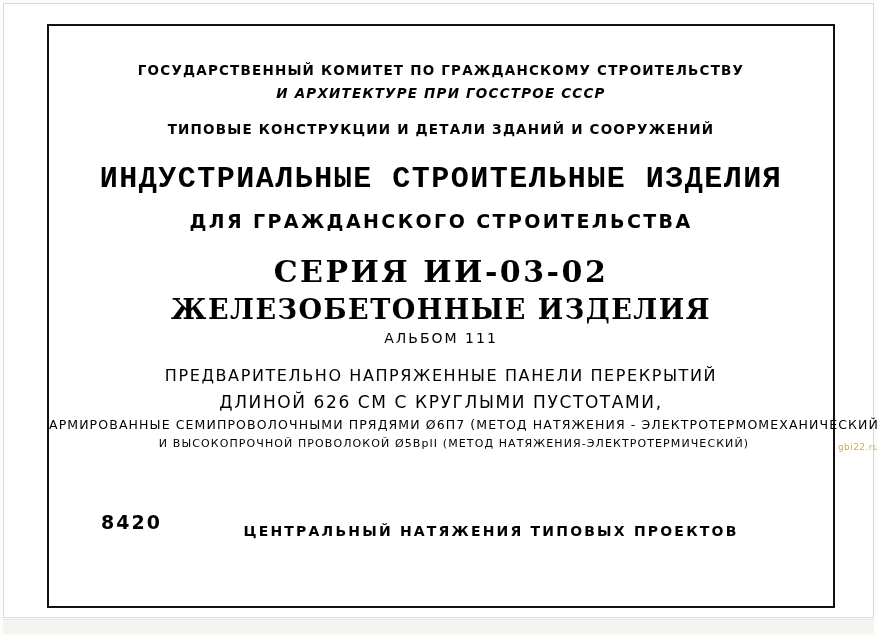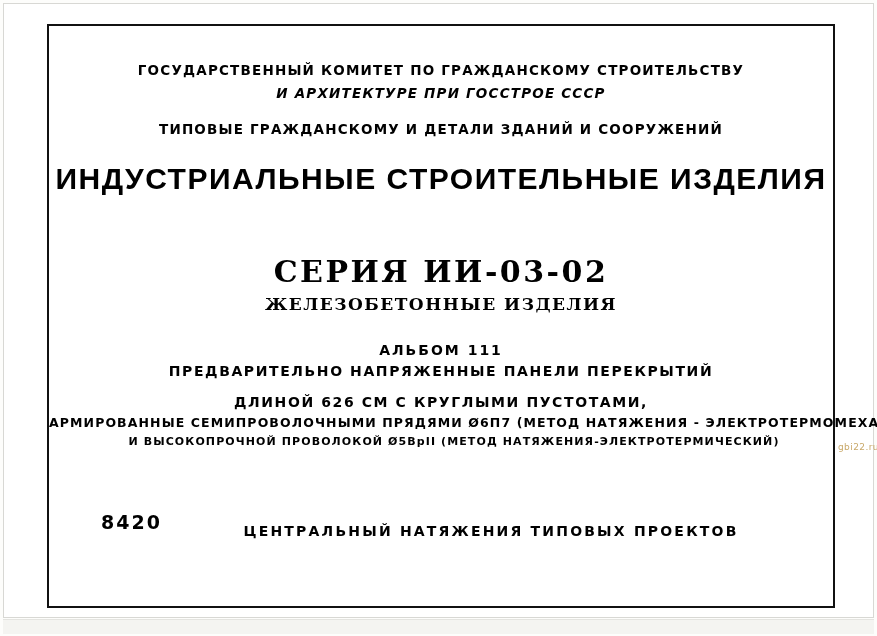--- a/index.html
+++ b/index.html
@@ -84,21 +84,21 @@
     font-weight: 600;
     letter-spacing: 1.6px;
   }
 
   
   .title-main {
     position: absolute;
     left: 0;
     right: 0;
     top: 136px;
-    font-family: Liberation Sans, sans-serif;
+    font-family: Liberation Mono, monospace;
     font-size: 30px;
     font-weight: 700;
     letter-spacing: 1.5px;
   }
   .title-sub {
     position: absolute;
     left: 0;
     right: 0;
     top: 184px;
     font-size: 19px;
@@ -115,39 +115,39 @@
     font-size: 30px;
     font-weight: 700;
     letter-spacing: 2.5px;
   }
   .series-sub {
     position: absolute;
     left: 0;
     right: 0;
     top: 268px;
     font-family: "DejaVu Serif", serif;
-    font-size: 17px;
+    font-size: 27px;
     font-weight: 700;
     letter-spacing: 1.5px;
   }
 
   
   .album {
     position: absolute;
     left: 0;
     right: 0;
-    top: 316px;
+    top: 304px;
     font-size: 13px;
     letter-spacing: 1.6px;
-    font-weight: 700;
+    font-weight: 400;
   }
   .album .a-line { display: block; white-space: nowrap; }
   .album .a1 { font-size: 14px; letter-spacing: 2px; }
-  .album .a2 { margin-top: 5px; font-size: 14px; }
-  .album .a3 { margin-top: 15px; font-size: 14px; }
+  .album .a2 { margin-top: 20px; font-size: 16px; }
+  .album .a3 { margin-top: 7px; font-size: 17px; }
   .album .a4 { margin-top: 5px; font-size: 12.5px; letter-spacing: 1.1px; }
   .album .a5 { margin-top: 5px; font-size: 11px; letter-spacing: 1.1px; padding-left: 26px; }
 
   
   .code {
     position: absolute;
     left: 52px;
     top: 485px;
     font-size: 19px;
     letter-spacing: 2px;
@@ -203,24 +203,25 @@
 
   <div class="frame">
     <div class="content">
 
       <div class="hdr1">
         <span class="ln">ГОСУДАРСТВЕННЫЙ  КОМИТЕТ  ПО  ГРАЖДАНСКОМУ  СТРОИТЕЛЬСТВУ</span>
         <span class="ln">И  АРХИТЕКТУРЕ  ПРИ  ГОССТРОЕ  СССР</span>
       </div>
 
       <div class="hdr2">
-        <span class="ln">ТИПОВЫЕ ГРАЖДАНСКОМУ И ДЕТАЛИ ЗДАНИЙ И СООРУЖЕНИЙ</span>
+        <span class="ln">ТИПОВЫЕ КОНСТРУКЦИИ И ДЕТАЛИ ЗДАНИЙ И СООРУЖЕНИЙ</span>
       </div>
 
       <div class="title-main">ИНДУСТРИАЛЬНЫЕ СТРОИТЕЛЬНЫЕ ИЗДЕЛИЯ</div>
+      <div class="title-sub">ДЛЯ  ГРАЖДАНСКОГО   СТРОИТЕЛЬСТВА</div>
 
       <div class="series">СЕРИЯ  ИИ-03-02</div>
       <div class="series-sub">ЖЕЛЕЗОБЕТОННЫЕ ИЗДЕЛИЯ</div>
 
       <div class="album">
         <span class="a-line a1">АЛЬБОМ   111</span>
         <span class="a-line a2">ПРЕДВАРИТЕЛЬНО НАПРЯЖЕННЫЕ ПАНЕЛИ ПЕРЕКРЫТИЙ</span>
         <span class="a-line a3">ДЛИНОЙ  626 СМ  С   КРУГЛЫМИ  ПУСТОТАМИ,</span>
         <span class="a-line a4">АРМИРОВАННЫЕ СЕМИПРОВОЛОЧНЫМИ ПРЯДЯМИ Ø6П7 (МЕТОД  НАТЯЖЕНИЯ - ЭЛЕКТРОТЕРМОМЕХАНИЧЕСКИЙ)</span>
         <span class="a-line a5">И ВЫСОКОПРОЧНОЙ ПРОВОЛОКОЙ Ø5ВрII (МЕТОД НАТЯЖЕНИЯ-ЭЛЕКТРОТЕРМИЧЕСКИЙ)</span>

